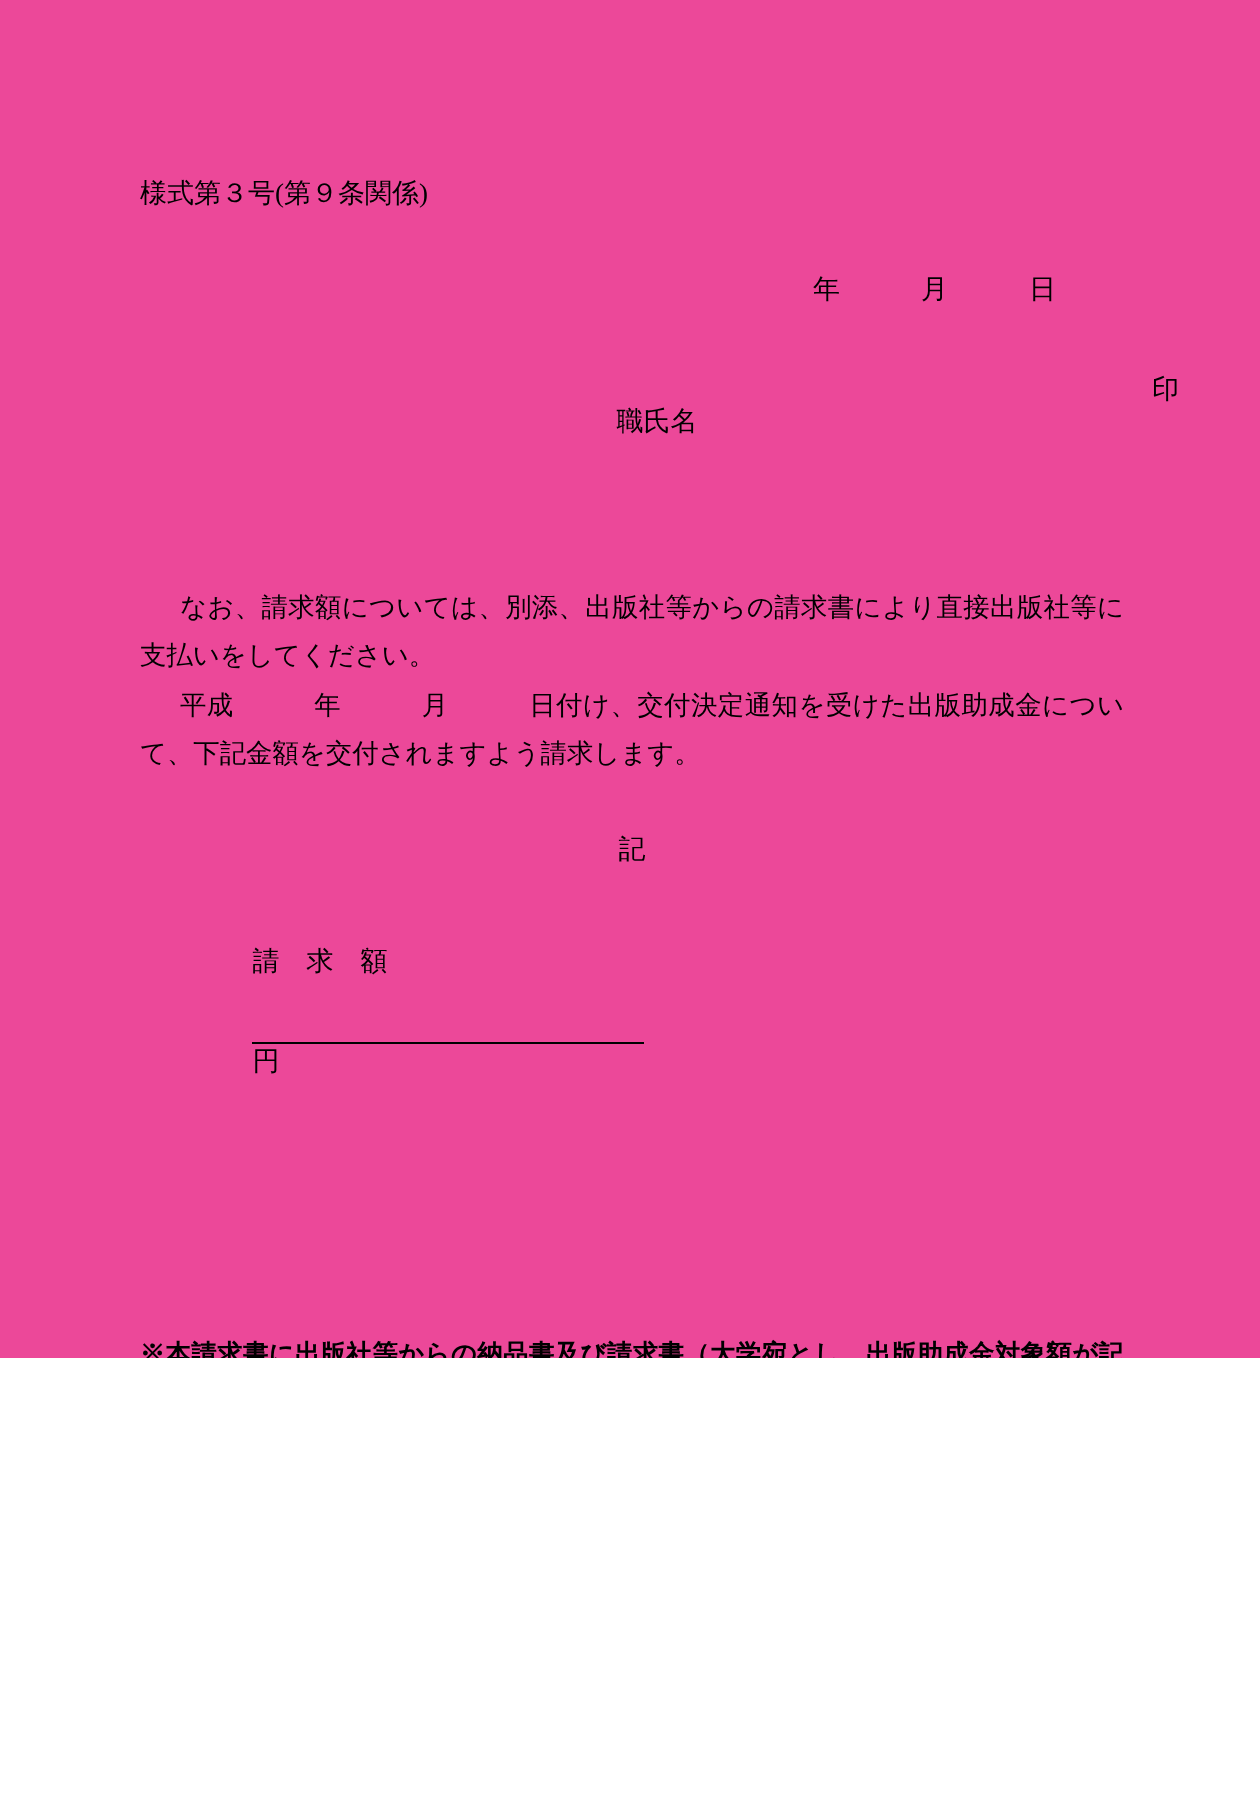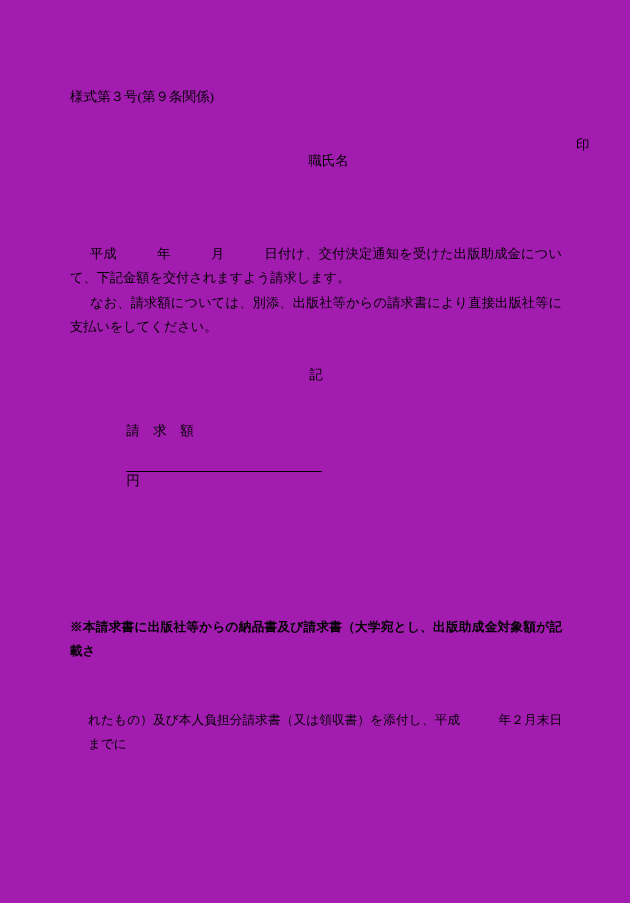--- a/index.html
+++ b/index.html
@@ -7,22 +7,22 @@
     padding: 0;
     background: #ffffff;
   }
   body {
     font-family: "Liberation Serif", "DejaVu Serif", serif;
     color: #000000;
   }
   .page {
     position: relative;
     width: 630px;
-    height: 903px;
-    background: #a21caf;
+    height: 679px;
+    background: #ec4899;
     box-sizing: border-box;
     overflow: hidden;
   }
   .doc {
     position: absolute;
     left: 70px;
     top: 88px;
     width: 492px;
   }
   .form-no {
@@ -111,31 +111,32 @@
   }
 </style>
 </head>
 <body>
 
 <div class="page">
   <div class="doc">
 
     <div class="form-no">様式第３号(第９条関係)</div>
 
+    <div class="date-row">年　　　月　　　日</div>
 
 
 
     <div class="name-row">
       <span>職氏名</span>
       <span class="seal">印</span>
     </div>
 
 
+    <div class="para indent1">なお、請求額については、別添、出版社等からの請求書により直接出版社等に支払いをしてください。</div>
     <div class="para indent1">平成　　　年　　　月　　　日付け、交付決定通知を受けた出版助成金について、下記金額を交付されますよう請求します。</div>
-    <div class="para indent1">なお、請求額については、別添、出版社等からの請求書により直接出版社等に支払いをしてください。</div>
 
     <div class="ki">記</div>
 
     <div class="amount-row">
       <span>請　求　額</span>
       <span style="display:inline-block;width:44px"></span>
       <span class="blank-line" style="width:196px"></span>
       <span>円</span>
     </div>
 

